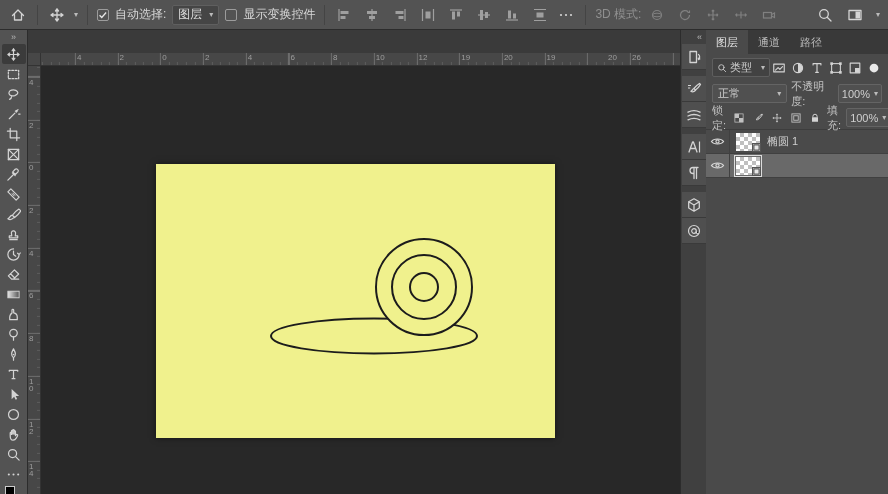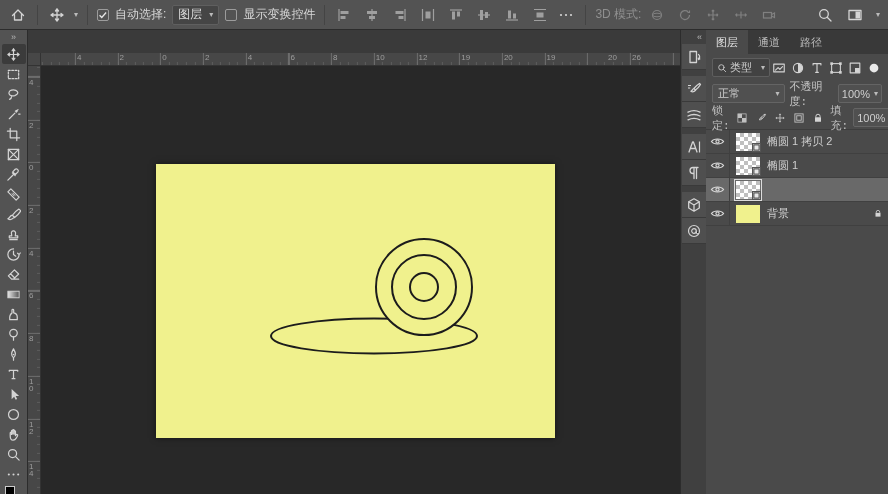--- a/index.html
+++ b/index.html
@@ -91,21 +91,21 @@
   .filter-ico svg { width:14px; height:14px; }
   .lp-blend { height:25px; display:flex; align-items:center; gap:4px; padding:0 6px; }
   .blend-select { height:19px; width:82px; background:#505050; border:1px solid #646464; border-radius:2px;
                   display:flex; align-items:center; padding:0 5px; }
   .blend-select .caret { margin-left:auto; }
   .val-box { height:19px; background:#505050; border:1px solid #646464; border-radius:2px; display:flex;
              align-items:center; padding:0 3px; gap:3px; }
   .lp-lock { height:24px; display:flex; align-items:center; gap:5px; padding:0 6px; border-bottom:1px solid #3d3d3d; }
   .lock-ico { width:15px; height:15px; display:flex; align-items:center; justify-content:center; }
   .lock-ico svg { width:12px; height:12px; }
-  .lbl { color:#c3c3c3;font-family:Liberation Mono, monospace; }
+  .lbl { color:#c3c3c3; }
 
   .layer-row { height:24px; display:flex; align-items:center; border-bottom:1px solid #404040; position:relative; }
   .layer-row.selected { background:#696969; }
   .eye-cell { width:24px; height:100%; display:flex; align-items:center; justify-content:center; border-right:1px solid #404040; }
   .eye-cell svg { width:15px; height:11px; }
   .thumb { width:24px; height:18px; margin:0 7px 0 6px; position:relative; flex:0 0 auto;
     background-image:
       linear-gradient(45deg,#bfbfbf 25%,transparent 25%,transparent 75%,#bfbfbf 75%),
       linear-gradient(45deg,#bfbfbf 25%,#ffffff 25%,#ffffff 75%,#bfbfbf 75%);
     background-size:8px 8px; background-position:0 0,4px 4px; }
@@ -603,65 +603,33 @@
               <circle cx="8" cy="5.5" r="1.7" fill="none" stroke="#d8d8d8" stroke-width="1.2"></circle>
             </svg>
           </span>
           <span class="thumb">
             <span class="badge">
               <svg viewBox="0 0 8 8">
                 <rect x="1" y="1" width="6" height="6" fill="none" stroke="#444" stroke-width="1.2"></rect>
               </svg>
             </span>
           </span>
-          <span class="layer-name">椭圆 1 拷贝 2</span>
-        </div>
-        <div class="layer-row">
-          <span class="eye-cell">
-            <svg viewBox="0 0 16 11">
-              <path fill="none" stroke="#d8d8d8" stroke-width="1.2" d="M1.5 5.5C4 2 12 2 14.5 5.5 12 9 4 9 1.5 5.5Z"></path>
-              <circle cx="8" cy="5.5" r="1.7" fill="none" stroke="#d8d8d8" stroke-width="1.2"></circle>
-            </svg>
-          </span>
-          <span class="thumb">
-            <span class="badge">
-              <svg viewBox="0 0 8 8">
-                <rect x="1" y="1" width="6" height="6" fill="none" stroke="#444" stroke-width="1.2"></rect>
-              </svg>
-            </span>
-          </span>
           <span class="layer-name">椭圆 1</span>
         </div>
         <div class="layer-row selected">
           <span class="eye-cell">
             <svg viewBox="0 0 16 11">
               <path fill="none" stroke="#d8d8d8" stroke-width="1.2" d="M1.5 5.5C4 2 12 2 14.5 5.5 12 9 4 9 1.5 5.5Z"></path>
               <circle cx="8" cy="5.5" r="1.7" fill="none" stroke="#d8d8d8" stroke-width="1.2"></circle>
             </svg>
           </span>
           <span class="thumb">
             <span class="badge">
               <svg viewBox="0 0 8 8">
                 <rect x="1" y="1" width="6" height="6" fill="none" stroke="#444" stroke-width="1.2"></rect>
               </svg>
             </span>
           </span>
         </div>
-        <div class="layer-row">
-          <span class="eye-cell">
-            <svg viewBox="0 0 16 11">
-              <path fill="none" stroke="#d8d8d8" stroke-width="1.2" d="M1.5 5.5C4 2 12 2 14.5 5.5 12 9 4 9 1.5 5.5Z"></path>
-              <circle cx="8" cy="5.5" r="1.7" fill="none" stroke="#d8d8d8" stroke-width="1.2"></circle>
-            </svg>
-          </span>
-          <span class="thumb solid" style="background: rgb(240, 241, 141);"></span>
-          <span class="layer-name">背景</span>
-          <span class="row-lock">
-            <svg viewBox="0 0 16 16">
-              <path fill="none" stroke="#d4d4d4" stroke-width="1.3" d="M5.2 7V5.8a2.8 2.8 0 0 1 5.6 0V7"></path>
-              <rect x="4" y="7" width="8" height="6" fill="#d4d4d4"></rect>
-            </svg>
-          </span>
-        </div>
       </div>
   </div>
 
 </div>
 
 </body></html>

